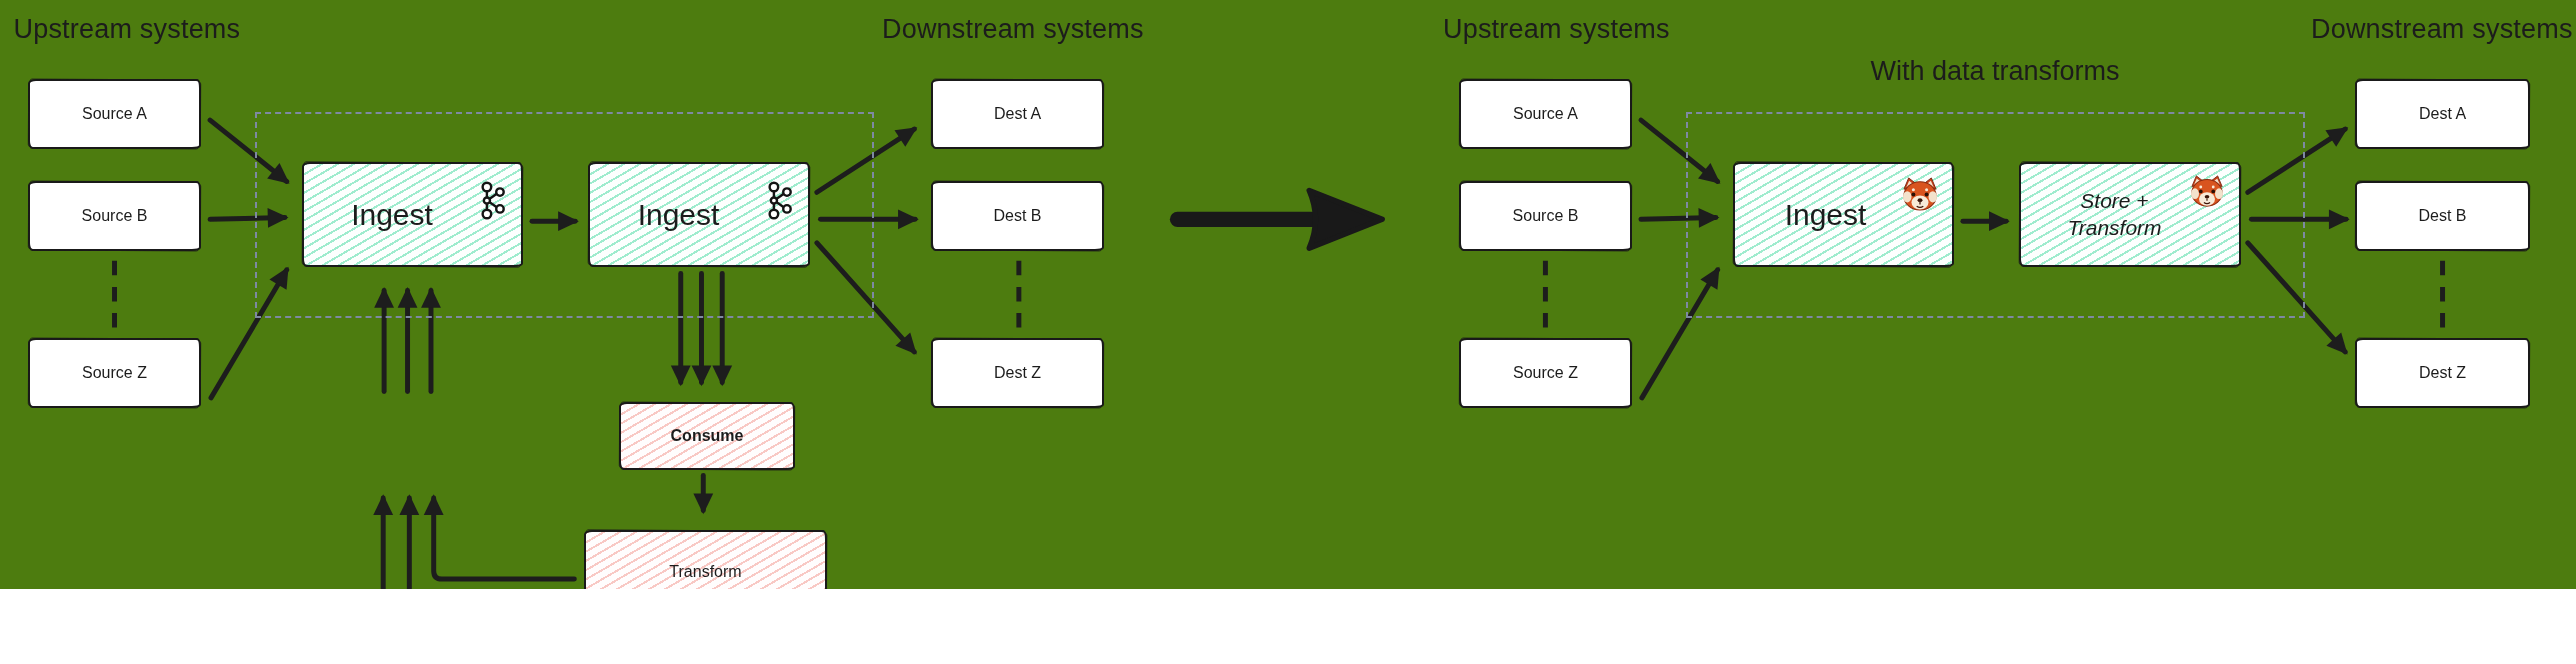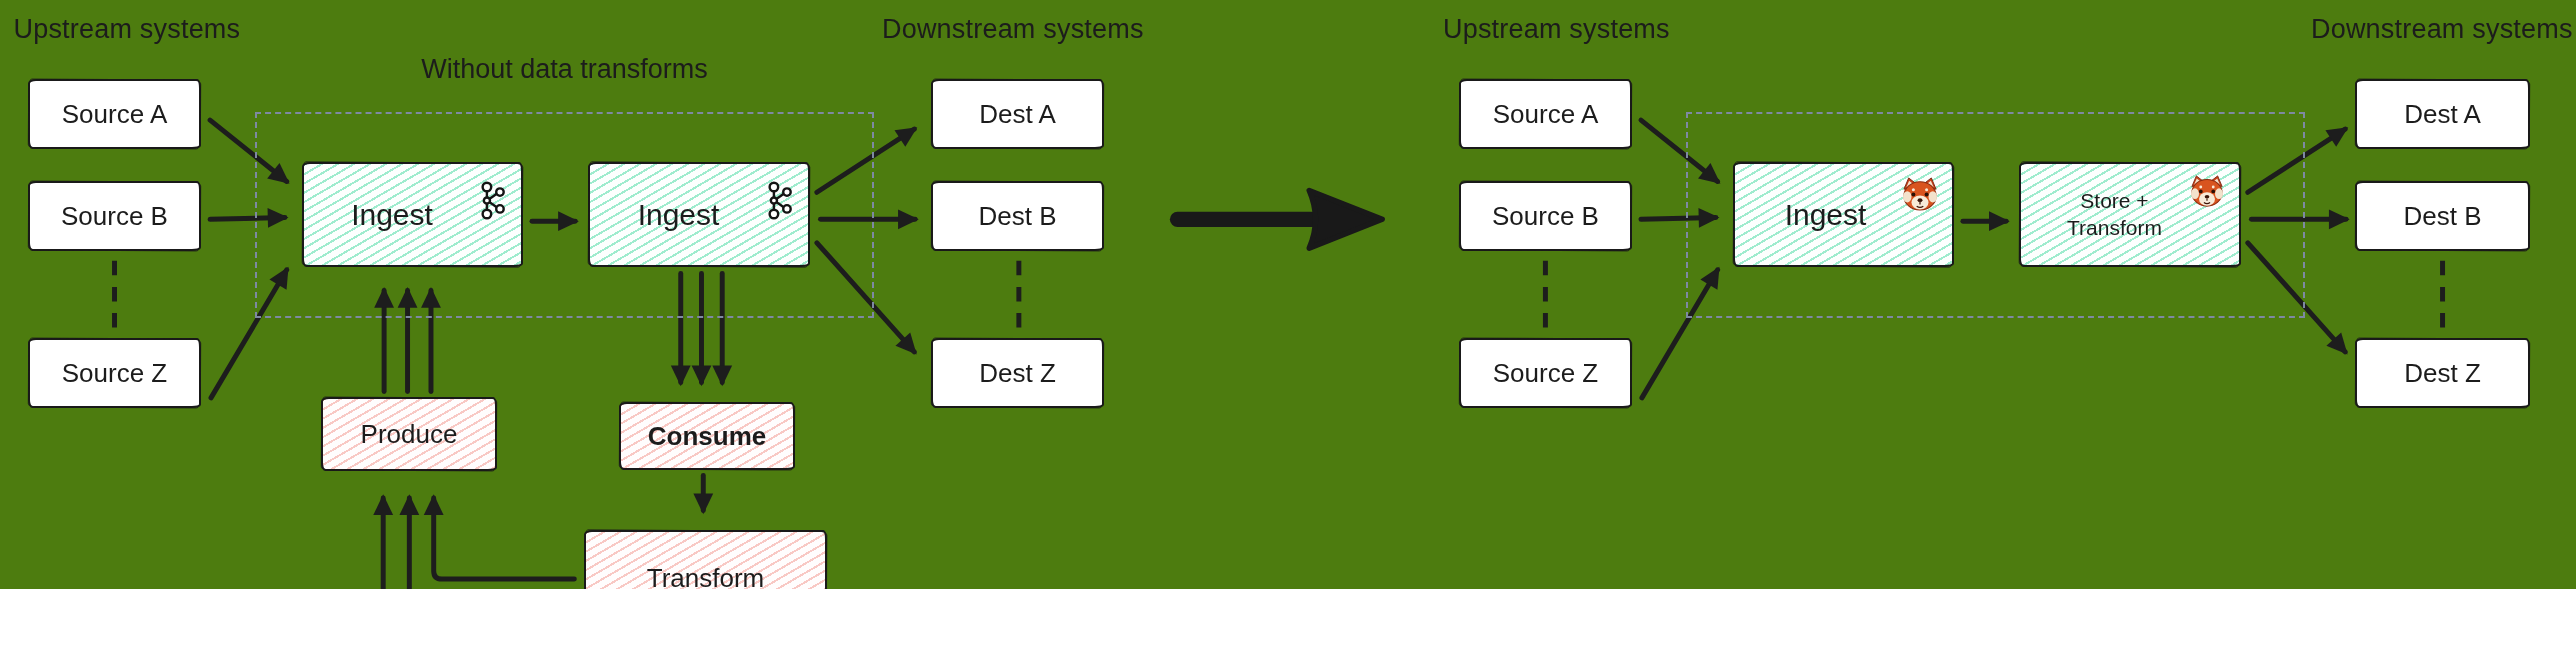--- a/index.html
+++ b/index.html
@@ -45,23 +45,23 @@
   .teal{
     background:
       repeating-linear-gradient(150deg, rgba(102,224,177,.62) 0 2px, transparent 2px 8px),
       #fdfffe;
   }
   .pink{
     background:
       repeating-linear-gradient(150deg, rgba(243,158,150,.55) 0 2px, transparent 2px 8px),
       #fffdfd;
   }
-  .lbl{font-size:26px;}
+  .lbl{font-size:16px;}
   .lbl-big{font-size:30px;}
-  .lbl-2line{font-size:21px;line-height:1.25;text-align:center;}
+  .lbl-2line{font-size:21px;line-height:1.25;text-align:center;font-style:italic;}
   .dashed-region{
     position:absolute;
     border:2.3px dashed #7e89a3;
     box-sizing:border-box;
   }
   .arrow-layer{position:absolute;left:0;top:0;pointer-events:none;}
   .node-icon{position:absolute;}
   .spark-wrap{position:absolute;width:117px;height:45px;}
   .spark-text{
     position:absolute;left:0;bottom:0;
@@ -122,21 +122,20 @@
     </g>
 
     <g>
       <line x1="1306" y1="243" x2="1462" y2="243" stroke="#191919" stroke-width="17" stroke-linecap="round"></line>
       <path d="M1452,211 L1533,243 L1452,275 Q1466,243 1452,211 Z" fill="#191919" stroke="#191919" stroke-width="6" stroke-linejoin="round"></path>
     </g>
   </svg>
 
   <div class="heading" style="left:13.5px;top:14.4px;">Upstream systems</div>
   <div class="heading" style="left:882px;top:14.4px;">Downstream systems</div>
-  <div class="title" style="left:413px;top:54px;width:303px;">Without data transforms</div>
 
   <div class="dashed-region" style="left:255px;top:112px;width:619px;height:206px;"></div>
 
   <div class="sketchbox" style="left:28px;top:79px;width:173px;height:70px;">
     <span class="lbl">Source A</span>
   </div>
   <div class="sketchbox" style="left:28px;top:181px;width:173px;height:70px;">
     <span class="lbl">Source B</span>
   </div>
   <div class="sketchbox" style="left:28px;top:338px;width:173px;height:70px;">
@@ -180,23 +179,20 @@
   <div class="sketchbox" style="left:931px;top:79px;width:173px;height:70px;">
     <span class="lbl">Dest A</span>
   </div>
   <div class="sketchbox" style="left:931px;top:181px;width:173px;height:70px;">
     <span class="lbl">Dest B</span>
   </div>
   <div class="sketchbox" style="left:931px;top:338px;width:173px;height:70px;">
     <span class="lbl">Dest Z</span>
   </div>
 
-  <div class="sketchbox pink" style="left:321px;top:397px;width:176px;height:74px;">
-    <span class="lbl">Produce</span>
-  </div>
   <div class="sketchbox pink" style="left:619px;top:402px;width:176px;height:68px;font-weight:bold;">
     <span class="lbl">Consume</span>
   </div>
 
   <div class="sketchbox pink" style="left:584px;top:530px;width:243px;height:127px;">
     <span class="lbl" style="position:absolute;left:0;right:0;top:31px;text-align:center;">Transform</span>
 
     <svg class="node-icon" style="left:9px;bottom:5.4px;" width="49" height="47" viewBox="0 0 52 50">
       <path d="M22,47 C6,47 1,33 7,22 C11,15 19,13 24,17 C19,23 14,26 16,34 C18,42 26,44 30,42 Z" fill="#9a4fd1"></path>
       <path d="M20,44 C10,42 8,30 13,23 C16,19 22,18 25,21 C21,26 17,28 18,34 C19,40 24,42 27,41 Z" fill="#c77ff2" opacity=".85"></path>
@@ -211,20 +207,21 @@
     <div class="spark-wrap" style="right:12.6px;bottom:2px;">
       <span class="spark-text">Spark</span>
       <svg class="spark-star" width="34" height="34" viewBox="0 0 34 34">
         <path d="M17,2 L21,12.5 L32,13 L23.5,19.5 L26.5,30.5 L17,24 L7.5,30.5 L10.5,19.5 L2,13 L13,12.5 Z" fill="#ffffff" stroke="#e87722" stroke-width="3.4" stroke-linejoin="round" transform="rotate(14 17 17)"></path>
       </svg>
     </div>
   </div>
 
   <div class="heading" style="left:1443px;top:14.4px;">Upstream systems</div>
   <div class="heading" style="left:2311px;top:14.4px;">Downstream systems</div>
+  <div class="title" style="left:1860px;top:56px;width:270px;">With data transforms</div>
 
   <div class="dashed-region" style="left:1686px;top:112px;width:619px;height:206px;"></div>
 
   <div class="sketchbox" style="left:1459px;top:79px;width:173px;height:70px;">
     <span class="lbl">Source A</span>
   </div>
   <div class="sketchbox" style="left:1459px;top:181px;width:173px;height:70px;">
     <span class="lbl">Source B</span>
   </div>
   <div class="sketchbox" style="left:1459px;top:338px;width:173px;height:70px;">

